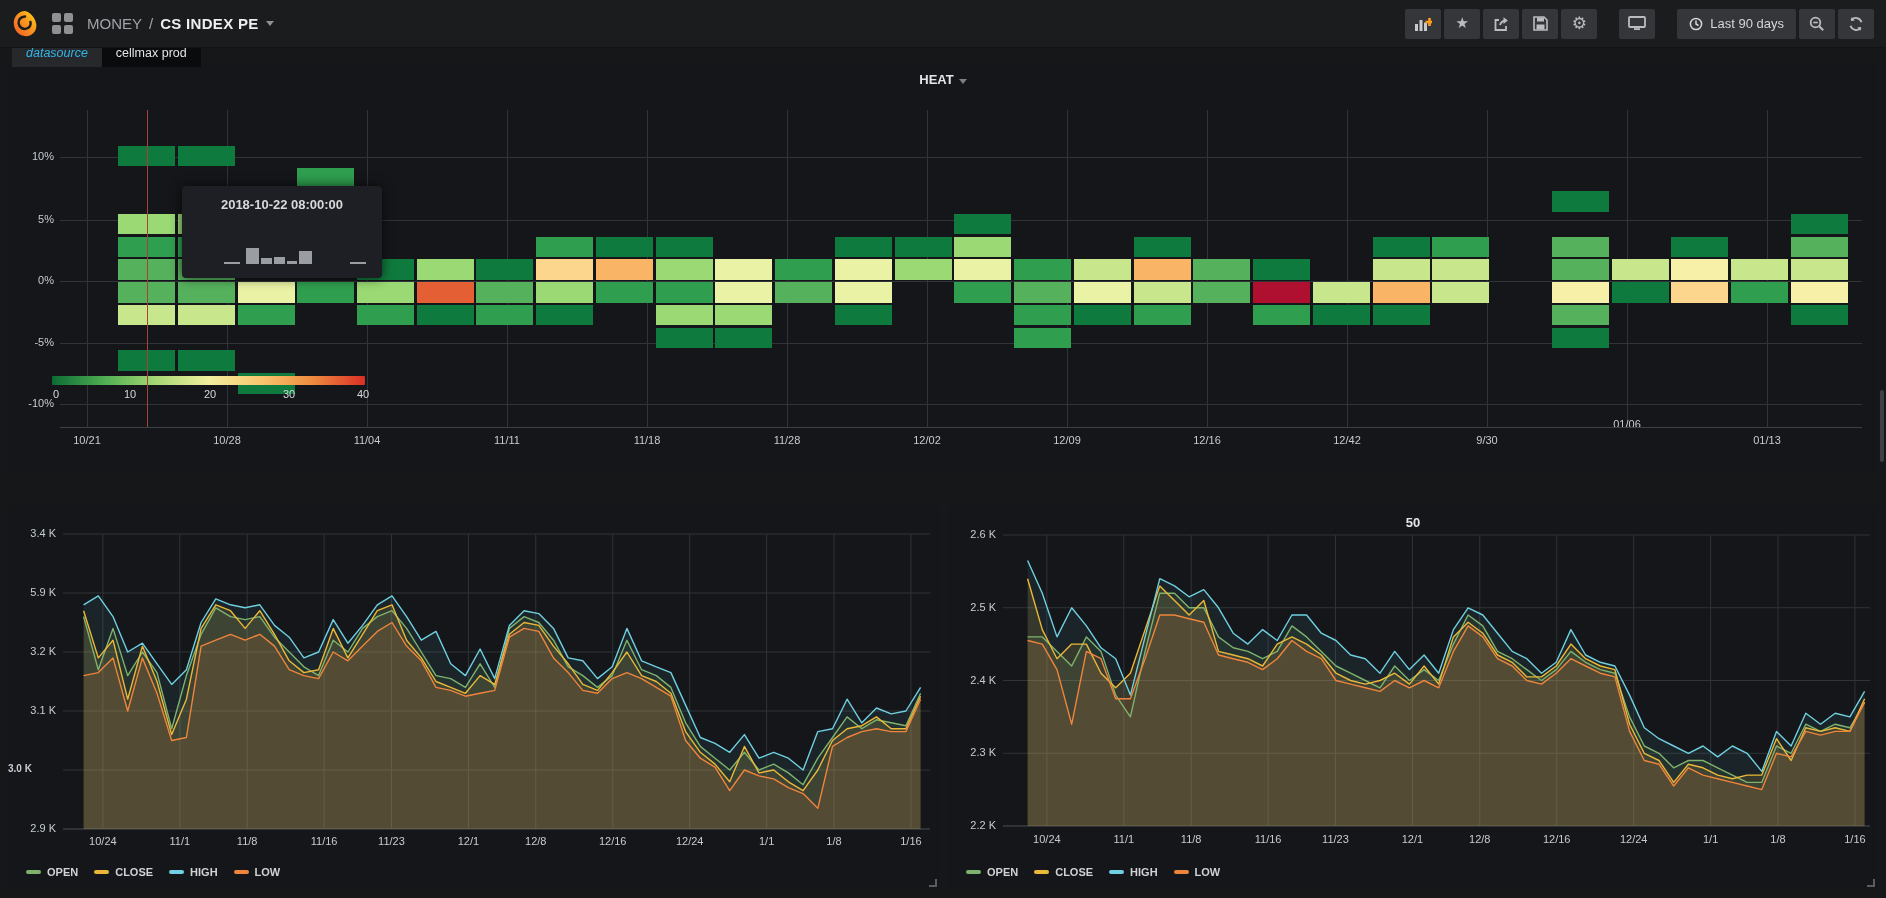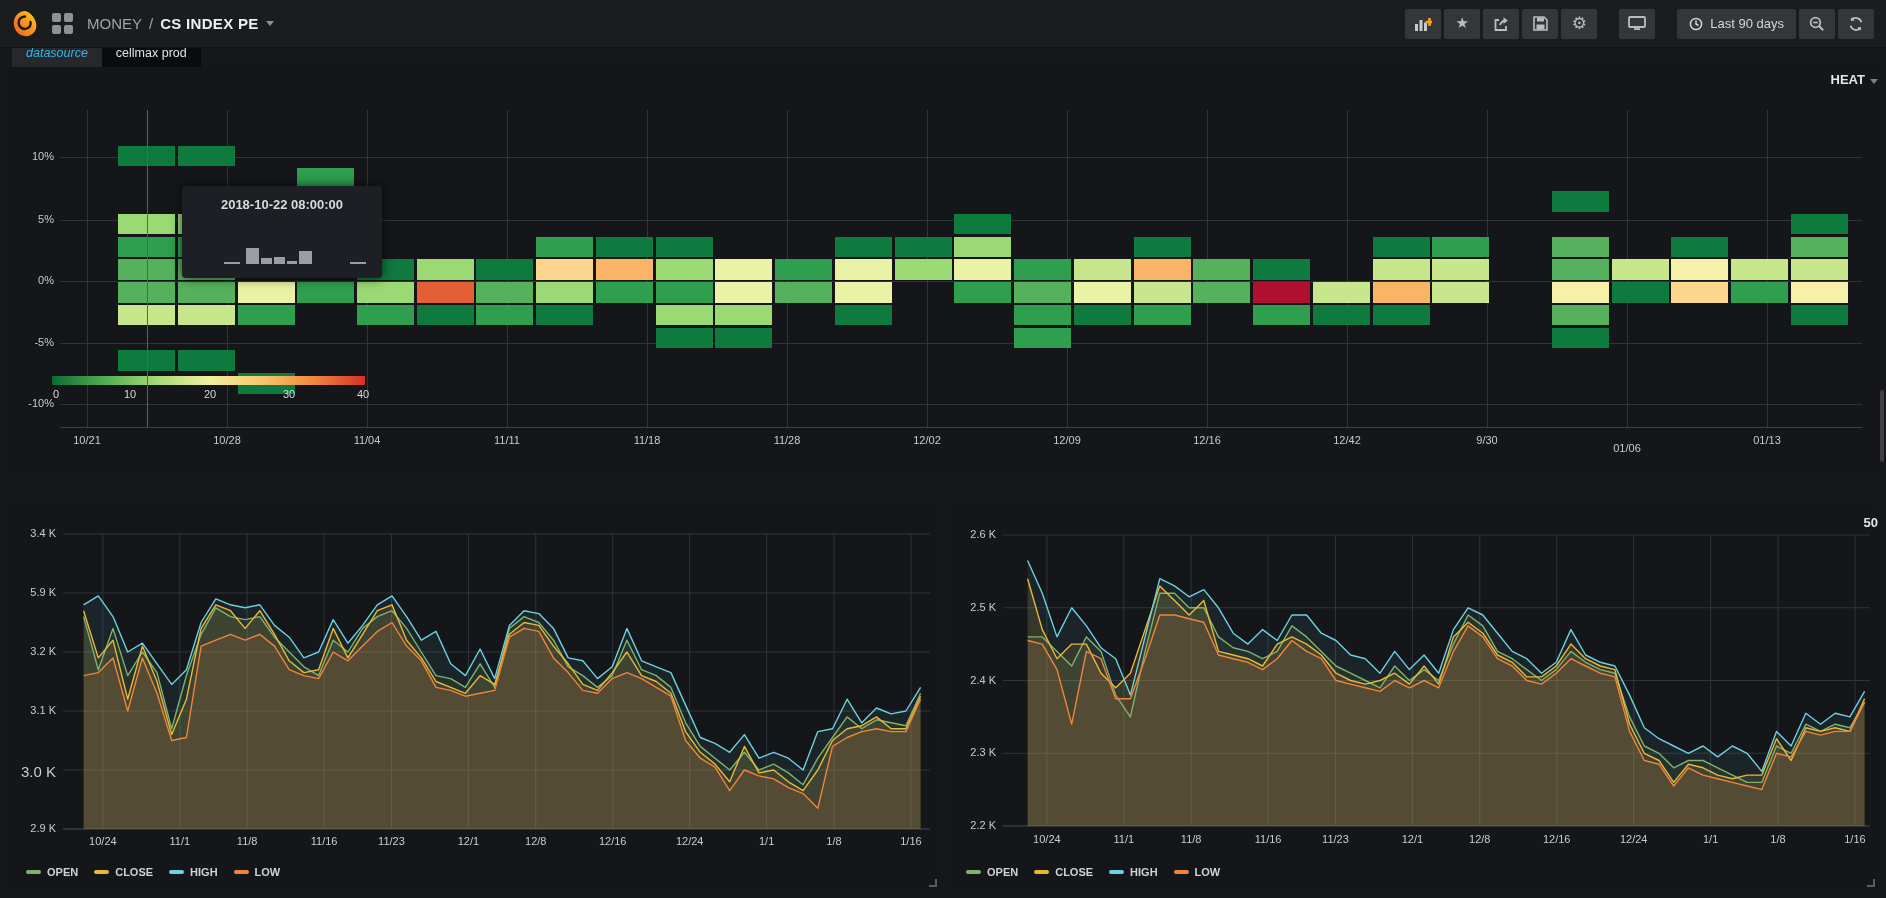--- a/index.html
+++ b/index.html
@@ -28,21 +28,21 @@
   .tb.time svg{margin-right:7px;}
   .glyph{font-family:"DejaVu Sans",sans-serif;font-size:15px;line-height:1;color:#b9bcc0;}
   
   .chips{position:absolute;top:40px;left:12px;display:flex;z-index:1;}
   .chip{height:27px;line-height:27px;padding:0 14px;font-size:12.5px;}
   .chip-label{background:#26282c;color:#33b5e5;font-style:italic;}
   .chip-value{background:#0a0b0c;color:#e0e2e5;}
   
   .panel{position:absolute;background:#141619;}
   .heat{left:8px;top:62px;width:1870px;height:412px;}
-  .ptitle{position:absolute;top:10px;left:0;width:100%;text-align:right;font-size:13px;
+  .ptitle{position:absolute;top:10px;left:0;width:100%;text-align:center;font-size:13px;
           font-weight:bold;color:#e3e5e8;cursor:pointer;z-index:2;}
   .ptitle .caret{border-top-color:#7b7e82;margin-left:5px;}
   .hplot{position:absolute;left:0;top:0;width:100%;height:100%;}
   .xhair{position:absolute;width:1px;background:#a94136;z-index:2;}
   .tooltip{position:absolute;left:174px;top:124px;width:200px;height:92px;background:#1d1f24;
            border-radius:4px;box-shadow:0 0 12px rgba(0,0,0,.65);z-index:4;}
   .ttitle{position:absolute;top:11px;width:100%;text-align:center;font-size:13px;font-weight:bold;color:#d8d9da;}
   .grad{position:absolute;left:44px;top:314px;width:313px;height:9px;border-radius:1px;}
   .chart{top:505px;height:385px;}
   #cp0{left:8px;width:932px;}
@@ -192,21 +192,21 @@
         <div style="left: 889px; top: 372px; width: 60px; position: absolute; text-align: center; font-size: 11px; color: rgb(199, 204, 209);">12/02</div>
         <div style="left: 1059px; top: 48px; width: 1px; height: 317px; position: absolute; background: rgb(47, 52, 56);"></div>
         <div style="left: 1029px; top: 372px; width: 60px; position: absolute; text-align: center; font-size: 11px; color: rgb(199, 204, 209);">12/09</div>
         <div style="left: 1199px; top: 48px; width: 1px; height: 317px; position: absolute; background: rgb(47, 52, 56);"></div>
         <div style="left: 1169px; top: 372px; width: 60px; position: absolute; text-align: center; font-size: 11px; color: rgb(199, 204, 209);">12/16</div>
         <div style="left: 1339px; top: 48px; width: 1px; height: 317px; position: absolute; background: rgb(47, 52, 56);"></div>
         <div style="left: 1309px; top: 372px; width: 60px; position: absolute; text-align: center; font-size: 11px; color: rgb(199, 204, 209);">12/42</div>
         <div style="left: 1479px; top: 48px; width: 1px; height: 317px; position: absolute; background: rgb(47, 52, 56);"></div>
         <div style="left: 1449px; top: 372px; width: 60px; position: absolute; text-align: center; font-size: 11px; color: rgb(199, 204, 209);">9/30</div>
         <div style="left: 1619px; top: 48px; width: 1px; height: 317px; position: absolute; background: rgb(47, 52, 56);"></div>
-        <div style="left: 1589px; top: 380px; width: 60px; position: absolute; text-align: center; font-size: 11px; color: rgb(199, 204, 209);">01/06</div>
+        <div style="left: 1589px; top: 356px; width: 60px; position: absolute; text-align: center; font-size: 11px; color: rgb(199, 204, 209);">01/06</div>
         <div style="left: 1759px; top: 48px; width: 1px; height: 317px; position: absolute; background: rgb(47, 52, 56);"></div>
         <div style="left: 1729px; top: 372px; width: 60px; position: absolute; text-align: center; font-size: 11px; color: rgb(199, 204, 209);">01/13</div>
         <div style="left: 52px; top: 365px; width: 1802px; height: 1px; position: absolute; background: rgb(60, 65, 69);"></div>
         <div style="left: 110px; top: 83.6px; width: 57px; height: 20.7px; position: absolute; background: rgb(15, 122, 61);"></div>
         <div style="left: 110px; top: 151.8px; width: 57px; height: 20.7px; position: absolute; background: rgb(154, 217, 115);"></div>
         <div style="left: 110px; top: 174.5px; width: 57px; height: 20.7px; position: absolute; background: rgb(47, 158, 79);"></div>
         <div style="left: 110px; top: 197.3px; width: 57px; height: 20.7px; position: absolute; background: rgb(86, 177, 92);"></div>
         <div style="left: 110px; top: 220px; width: 57px; height: 20.7px; position: absolute; background: rgb(86, 177, 92);"></div>
         <div style="left: 110px; top: 242.7px; width: 57px; height: 20.7px; position: absolute; background: rgb(200, 231, 140);"></div>
         <div style="left: 110px; top: 288.2px; width: 57px; height: 20.7px; position: absolute; background: rgb(15, 122, 61);"></div>
@@ -354,21 +354,21 @@
           <polygon points="75.6,170.6 90.3,167.6 105.0,152.9 119.7,206.0 134.4,152.9 149.0,188.3 163.7,235.5 178.4,232.5 193.1,141.1 207.8,135.2 222.5,129.3 237.1,135.2 251.8,129.3 266.5,141.1 281.2,164.7 295.9,170.6 310.6,173.6 325.2,147.0 339.9,155.8 354.6,141.1 369.3,126.4 384.0,117.5 398.6,141.1 413.3,155.8 428.0,182.4 442.7,185.4 457.4,191.2 472.1,188.3 486.7,185.4 501.4,132.2 516.1,123.4 530.8,126.4 545.5,152.9 560.2,167.6 574.8,185.4 589.5,188.3 604.2,173.6 618.9,167.6 633.6,173.6 648.3,182.4 662.9,191.2 677.6,235.5 692.3,253.2 707.0,262.1 721.7,285.7 736.4,265.0 751.0,270.9 765.7,273.9 780.4,282.7 795.1,288.6 809.8,303.3 824.5,241.4 839.1,232.5 853.8,226.6 868.5,223.7 883.2,226.6 897.9,226.6 912.6,194.2 912.6,324 75.6,324" fill="#ef843c" fill-opacity="0.12"></polygon>
           <polyline points="75.6,111.6 90.3,164.7 105.0,123.4 119.7,170.6 134.4,147.0 149.0,167.6 163.7,223.7 178.4,170.6 193.1,129.3 207.8,102.8 222.5,111.6 237.1,114.6 251.8,111.6 266.5,132.2 281.2,147.0 295.9,161.8 310.6,170.6 325.2,135.2 339.9,147.0 354.6,123.4 369.3,111.6 384.0,105.7 398.6,123.4 413.3,147.0 428.0,170.6 442.7,173.6 457.4,182.4 472.1,158.8 486.7,182.4 501.4,123.4 516.1,111.6 530.8,117.5 545.5,135.2 560.2,161.8 574.8,170.6 589.5,182.4 604.2,170.6 618.9,135.2 633.6,164.7 648.3,170.6 662.9,182.4 677.6,217.8 692.3,241.4 707.0,253.2 721.7,265.0 736.4,247.3 751.0,265.0 765.7,259.1 780.4,267.9 795.1,279.7 809.8,253.2 824.5,232.5 839.1,211.9 853.8,223.7 868.5,214.8 883.2,217.8 897.9,220.7 912.6,188.3" fill="none" stroke="#7eb26d" stroke-width="1.4" stroke-linejoin="round"></polyline>
           <polyline points="75.6,105.7 90.3,152.9 105.0,135.2 119.7,194.2 134.4,141.1 149.0,176.5 163.7,229.6 178.4,194.2 193.1,123.4 207.8,99.8 222.5,105.7 237.1,123.4 251.8,105.7 266.5,129.3 281.2,155.8 295.9,167.6 310.6,164.7 325.2,123.4 339.9,152.9 354.6,129.3 369.3,105.7 384.0,99.8 398.6,135.2 413.3,152.9 428.0,176.5 442.7,182.4 457.4,188.3 472.1,170.6 486.7,179.4 501.4,129.3 516.1,117.5 530.8,120.4 545.5,141.1 560.2,158.8 574.8,179.4 589.5,185.4 604.2,167.6 618.9,147.0 633.6,170.6 648.3,176.5 662.9,188.3 677.6,226.6 692.3,247.3 707.0,259.1 721.7,276.8 736.4,241.4 751.0,267.9 765.7,265.0 780.4,276.8 795.1,285.7 809.8,265.0 824.5,235.5 839.1,223.7 853.8,220.7 868.5,211.9 883.2,223.7 897.9,223.7 912.6,191.2" fill="none" stroke="#eab839" stroke-width="1.4" stroke-linejoin="round"></polyline>
           <polyline points="75.6,99.8 90.3,90.9 105.0,111.6 119.7,147.0 134.4,138.2 149.0,158.8 163.7,179.4 178.4,164.7 193.1,117.5 207.8,93.9 222.5,99.8 237.1,102.8 251.8,99.8 266.5,120.4 281.2,132.2 295.9,152.9 310.6,147.0 325.2,114.6 339.9,138.2 354.6,120.4 369.3,99.8 384.0,90.9 398.6,111.6 413.3,135.2 428.0,126.4 442.7,158.8 457.4,170.6 472.1,144.0 486.7,173.6 501.4,120.4 516.1,105.7 530.8,108.6 545.5,123.4 560.2,152.9 574.8,155.8 589.5,173.6 604.2,161.8 618.9,123.4 633.6,155.8 648.3,161.8 662.9,167.6 677.6,200.1 692.3,232.5 707.0,238.4 721.7,247.3 736.4,229.6 751.0,253.2 765.7,247.3 780.4,253.2 795.1,265.0 809.8,226.6 824.5,223.7 839.1,194.2 853.8,217.8 868.5,203.0 883.2,208.9 897.9,206.0 912.6,182.4" fill="none" stroke="#6ed0e0" stroke-width="1.4" stroke-linejoin="round"></polyline>
           <polyline points="75.6,170.6 90.3,167.6 105.0,152.9 119.7,206.0 134.4,152.9 149.0,188.3 163.7,235.5 178.4,232.5 193.1,141.1 207.8,135.2 222.5,129.3 237.1,135.2 251.8,129.3 266.5,141.1 281.2,164.7 295.9,170.6 310.6,173.6 325.2,147.0 339.9,155.8 354.6,141.1 369.3,126.4 384.0,117.5 398.6,141.1 413.3,155.8 428.0,182.4 442.7,185.4 457.4,191.2 472.1,188.3 486.7,185.4 501.4,132.2 516.1,123.4 530.8,126.4 545.5,152.9 560.2,167.6 574.8,185.4 589.5,188.3 604.2,173.6 618.9,167.6 633.6,173.6 648.3,182.4 662.9,191.2 677.6,235.5 692.3,253.2 707.0,262.1 721.7,285.7 736.4,265.0 751.0,270.9 765.7,273.9 780.4,282.7 795.1,288.6 809.8,303.3 824.5,241.4 839.1,232.5 853.8,226.6 868.5,223.7 883.2,226.6 897.9,226.6 912.6,194.2" fill="none" stroke="#ef843c" stroke-width="1.4" stroke-linejoin="round"></polyline>
         </svg>
         <div style="left: 0px; top: 22px; width: 48px; position: absolute; text-align: right; font-size: 11px; color: rgb(199, 204, 209);">3.4 K</div>
         <div style="left: 0px; top: 81px; width: 48px; position: absolute; text-align: right; font-size: 11px; color: rgb(199, 204, 209);">5.9 K</div>
         <div style="left: 0px; top: 140px; width: 48px; position: absolute; text-align: right; font-size: 11px; color: rgb(199, 204, 209);">3.2 K</div>
         <div style="left: 0px; top: 199px; width: 48px; position: absolute; text-align: right; font-size: 11px; color: rgb(199, 204, 209);">3.1 K</div>
-        <div style="left: 0px; top: 258px; width: 48px; position: absolute; text-align: right; font-size: 15px; color: rgb(199, 204, 209);">3.0 K</div>
+        <div style="left: 0px; top: 258px; width: 48px; position: absolute; text-align: left; font-size: 10px; color: rgb(199, 204, 209); font-weight: bold;">3.0 K</div>
         <div style="left: 0px; top: 317px; width: 48px; position: absolute; text-align: right; font-size: 11px; color: rgb(199, 204, 209);">2.9 K</div>
         <div style="left: 66.86px; top: 330px; width: 56px; position: absolute; text-align: center; font-size: 11px; color: rgb(199, 204, 209);">10/24</div>
         <div style="left: 143.82px; top: 330px; width: 56px; position: absolute; text-align: center; font-size: 11px; color: rgb(199, 204, 209);">11/1</div>
         <div style="left: 211.16px; top: 330px; width: 56px; position: absolute; text-align: center; font-size: 11px; color: rgb(199, 204, 209);">11/8</div>
         <div style="left: 288.12px; top: 330px; width: 56px; position: absolute; text-align: center; font-size: 11px; color: rgb(199, 204, 209);">11/16</div>
         <div style="left: 355.46px; top: 330px; width: 56px; position: absolute; text-align: center; font-size: 11px; color: rgb(199, 204, 209);">11/23</div>
         <div style="left: 432.42px; top: 330px; width: 56px; position: absolute; text-align: center; font-size: 11px; color: rgb(199, 204, 209);">12/1</div>
         <div style="left: 499.76px; top: 330px; width: 56px; position: absolute; text-align: center; font-size: 11px; color: rgb(199, 204, 209);">12/8</div>
         <div style="left: 576.72px; top: 330px; width: 56px; position: absolute; text-align: center; font-size: 11px; color: rgb(199, 204, 209);">12/16</div>
         <div style="left: 653.68px; top: 330px; width: 56px; position: absolute; text-align: center; font-size: 11px; color: rgb(199, 204, 209);">12/24</div>

